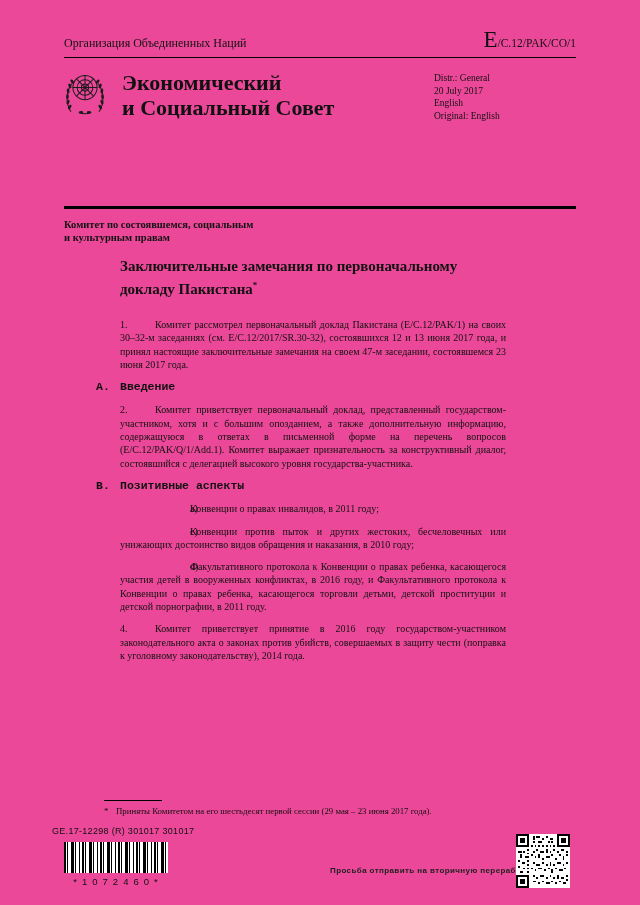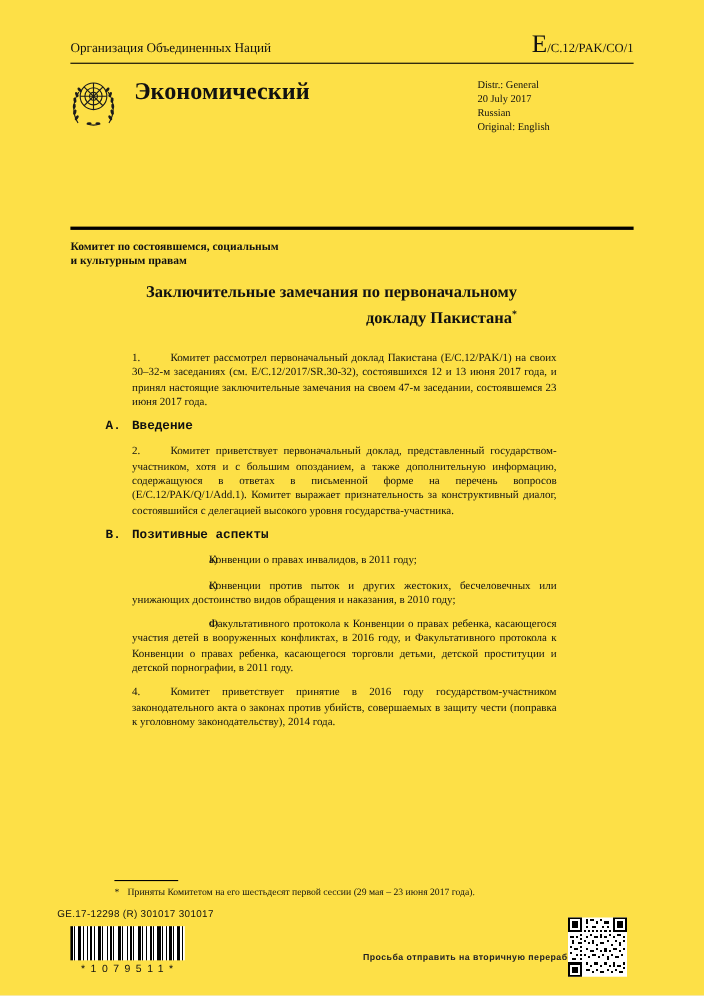--- a/index.html
+++ b/index.html
@@ -1,37 +1,37 @@
 <!DOCTYPE html>
 <html><head>
 <meta charset="utf-8">
 <style>
   * { margin:0; padding:0; box-sizing:border-box; }
   html,body { background:#f0f0ee; }
   .page {
     position:relative; width:640px; height:905px; margin:0 auto;
-    background:#fde047; color:#111;
+    background:#ec4899; color:#111;
     font-family:"Liberation Serif","DejaVu Serif",serif;
     overflow:hidden;
   }
   .org-name { position:absolute; left:64px; top:36px; font-size:12px; }
   .doc-symbol { position:absolute; right:64px; top:28px; text-align:right;margin-left:13px; }
   .sym-big  { font-size:23px; line-height:1; }
   .sym-rest { font-size:11.5px; }
   .rule-thin  { position:absolute; left:64px; right:64px; top:57px; height:1px; background:#000; }
   .rule-thick { position:absolute; left:64px; right:64px; top:206px; height:3px; background:#000; }
 
   .emblem { position:absolute; left:60px; top:68px; width:50px; height:50px; }
   .council { position:absolute; left:122px; top:70px; font-size:22px; font-weight:bold; line-height:25px; }
   .dist-info { position:absolute; left:434px; top:72px; font-size:9.5px; line-height:12.5px; }
 
   .committee { position:absolute; left:64px; top:218px; font-size:10.5px; font-weight:bold; line-height:13px; }
 
   .body-col { position:absolute; left:120px; top:257px; width:386px; font-size:10px; line-height:13.3px; text-align:justify; }
-  .doc-title { font-size:15px; line-height:19px; font-weight:bold; text-align:right; max-width:350px; margin-bottom:19px; }
+  .doc-title { font-size:15px; line-height:19px; font-weight:bold; text-align:left; max-width:350px; margin-bottom:19px; }
   .doc-title sup { font-size:9px; }
   .para { margin-bottom:9px; }
   .pnum { display:inline-block; width:35px; }
   .sect { font-size:11.5px; font-weight:bold; text-align:left; margin:8px 0 10px -24px;font-family:Liberation Mono, monospace; }
   .slet { display:inline-block; width:24px; }
   .sub  { text-indent:35px; }
   .snum { display:inline-block; width:35px; }
 
   .footnote-rule { position:absolute; left:104px; top:800px; width:58px; height:1px; background:#000; }
   .footnote { position:absolute; left:104px; top:806px; width:420px; font-size:8.8px; line-height:11px; }
@@ -96,26 +96,27 @@
         <ellipse cx="51.4" cy="23" rx="1.7" ry="3.2" transform="rotate(25 51.4 23)"></ellipse>
         <ellipse cx="48.2" cy="17.5" rx="1.7" ry="3.2" transform="rotate(40 48.2 17.5)"></ellipse>
         <ellipse cx="27" cy="56.6" rx="2.8" ry="1.5"></ellipse>
         <ellipse cx="37" cy="56.6" rx="2.8" ry="1.5"></ellipse>
       </g>
     </svg>
   </div>
 
   <div class="council">
     <div>Экономический</div>
+    <div>и Социальный Совет</div>
   </div>
 
   <div class="dist-info">
     <div>Distr.: General</div>
     <div>20 July 2017</div>
-    <div>Russian</div>
+    <div>English</div>
     <div>Original: English</div>
   </div>
 
   <div class="rule-thick"></div>
 
   <div class="committee">
     <div>Комитет по состоявшемся, социальным</div>
     <div>и культурным правам</div>
   </div>
 
@@ -142,21 +143,21 @@
     <div class="para"><span class="pnum">4.</span><span>Комитет приветствует принятие в 2016 году государством-участником законодательного акта о законах против убийств, совершаемых в защиту чести (поправка к уголовному законодательству), 2014 года.</span></div>
 
   </div>
 
   <div class="footnote-rule"></div>
   <div class="footnote"><span class="fn-marker">*</span><span>Приняты Комитетом на его шестьдесят первой сессии (29 мая – 23 июня 2017 года).</span></div>
 
   <div class="doc-id">GE.17-12298 (R)  301017  301017</div>
 
   <div class="barcode"></div>
-  <div class="barcode-text">*1079511*</div>
+  <div class="barcode-text">*1072460*</div>
 
   <div class="recycle">
     <span class="recycle-label">Просьба отправить на вторичную переработку</span>
     <span class="recycle-glyph">♻</span>
   </div>
 
   <div class="qr">
     <svg viewBox="0 0 29 29" width="54" height="54" shape-rendering="crispEdges">
       <rect width="29" height="29" fill="#fff"></rect>
       <g fill="#000">

